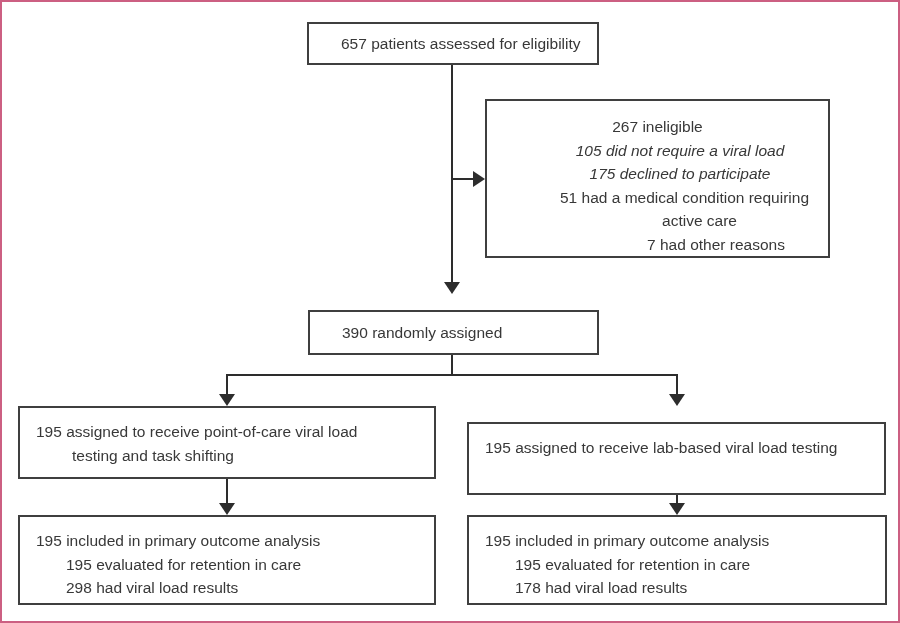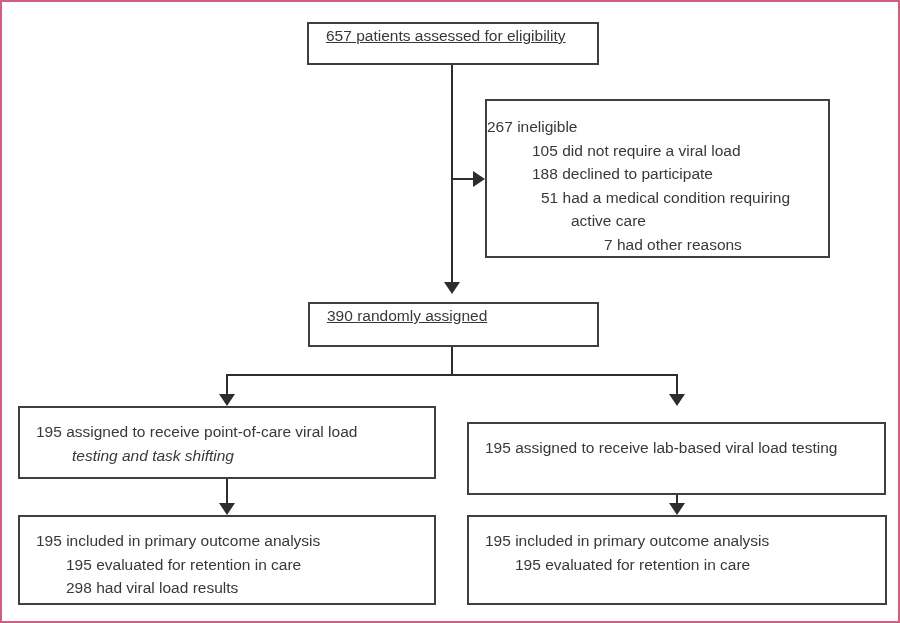--- a/index.html
+++ b/index.html
@@ -16,35 +16,35 @@
   .box {
     position: absolute;
     box-sizing: border-box;
     background: #ffffff;
     border: 2px solid #3f3f3f;
     color: #383838;
     font-size: 15.5px;
     line-height: 23.5px;
   }
   .box .line { white-space: nowrap; }
-  .pad-single { display: flex; padding-left: 17px; text-decoration: underline; }
+  .pad-single { display: flex; align-items: center; padding-left: 32px; }
   .pad-multi { padding: 12px 10px 16px 16px; }
 
   
-  .ind-a { padding-left: 45px; }  
+  .ind-a { padding-left: 45px; font-style: italic; }  
   .ind-b { padding-left: 54px; }  
   .ind-c { padding-left: 84px; }  
   .ind-d { padding-left: 117px; }  
   .ind-e { padding-left: 30px; }  
-  .ind-f { padding-left: 36px; font-style: italic; }  
+  .ind-f { padding-left: 36px; }  
 
   
   .box-eligibility { left: 305px; top: 20px;  width: 292px; height: 43px; }
-  .box-ineligible  { left: 483px; top: 97px;  width: 345px; height: 159px; padding-top: 14px; }
-  .box-randomized  { left: 306px; top: 300px; width: 291px; height: 45px; }
+  .box-ineligible  { left: 483px; top: 97px;  width: 345px; height: 159px; padding-top: 14px; text-align: center; }
+  .box-randomized  { left: 306px; top: 308px; width: 291px; height: 45px; }
   .box-arm-poc     { left: 16px;  top: 404px; width: 418px; height: 73px; }
   .box-arm-lab     { left: 465px; top: 420px; width: 419px; height: 73px; }
   .box-outcome-poc { left: 16px;  top: 513px; width: 418px; height: 90px; }
   .box-outcome-lab { left: 465px; top: 513px; width: 420px; height: 90px; }
 
   .connector-layer {
     position: absolute;
     left: 0; top: 0;
     width: 900px; height: 623px;
     pointer-events: none;
@@ -95,21 +95,21 @@
     </g>
   </svg>
 
   <div class="box box-eligibility pad-single">
     <div class="line">657 patients assessed for eligibility</div>
   </div>
 
   <div class="box box-ineligible">
     <div class="line">267 ineligible</div>
     <div class="line ind-a">105 did not require a viral load</div>
-    <div class="line ind-a">188 declined to participate</div>
+    <div class="line ind-a">175 declined to participate</div>
     <div class="line ind-b">51 had a medical condition requiring</div>
     <div class="line ind-c">active care</div>
     <div class="line ind-d">7 had other reasons</div>
   </div>
 
   <div class="box box-randomized pad-single">
     <div class="line">390 randomly assigned</div>
   </div>
 
   <div class="box box-arm-poc pad-multi">
@@ -123,15 +123,16 @@
 
   <div class="box box-outcome-poc pad-multi">
     <div class="line">195 included in primary outcome analysis</div>
     <div class="line ind-e">195 evaluated for retention in care</div>
     <div class="line ind-e">298 had viral load results</div>
   </div>
 
   <div class="box box-outcome-lab pad-multi">
     <div class="line">195 included in primary outcome analysis</div>
     <div class="line ind-e">195 evaluated for retention in care</div>
+    <div class="line ind-e">178 had viral load results</div>
   </div>
 
 </div>
 
 </body></html>

